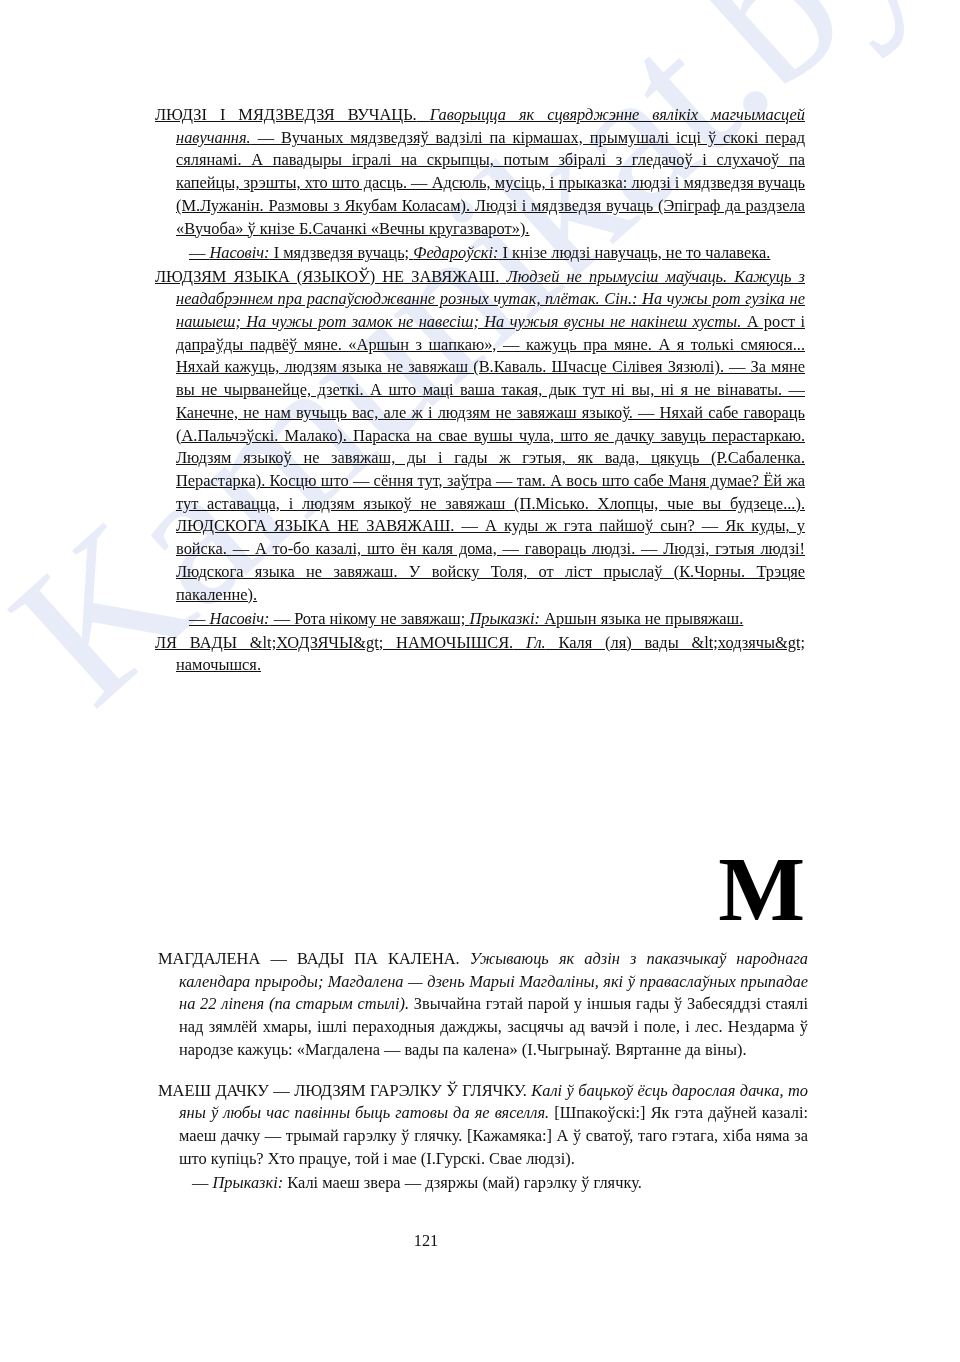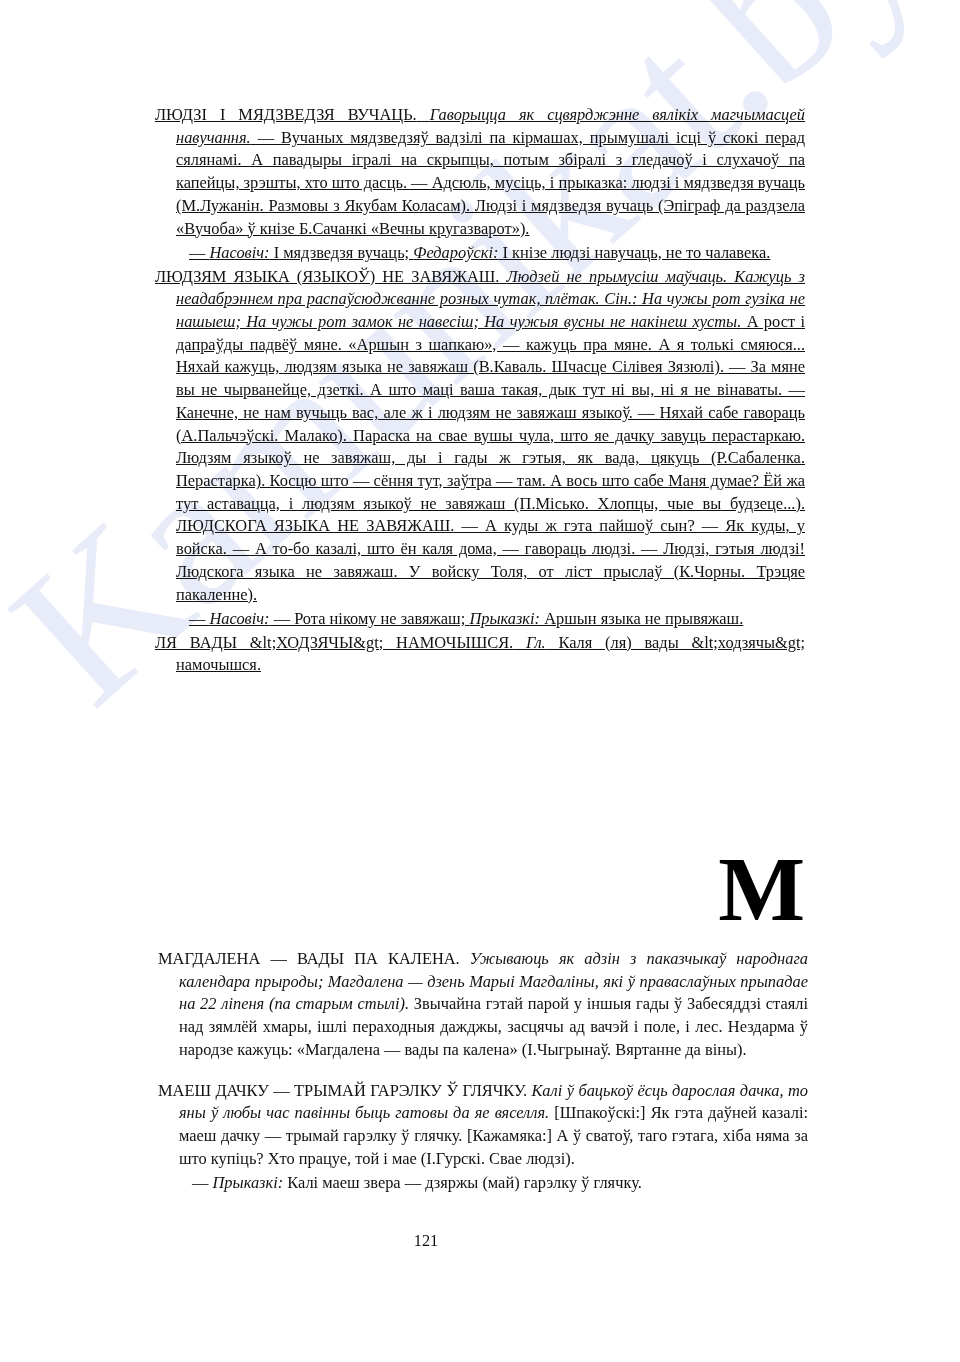--- a/index.html
+++ b/index.html
@@ -142,21 +142,21 @@
   <div class="section-letter">М</div>
 
   <div class="column-2">
 
     <p class="entry">
       <span class="headword">МАГДАЛЕНА — ВАДЫ ПА КАЛЕНА.</span>
       <span class="it">Ужываюць як адзін з паказчыкаў народнага календара прыроды; Магдалена — дзень Марыі Магдаліны, які ў праваслаўных прыпадае на 22 ліпеня (па старым стылі).</span><span> Звычайна гэтай парой у іншыя гады ў Забесяддзі стаялі над зямлёй хмары, ішлі пераходныя дажджы, засцячы ад вачэй і поле, і лес. Нездарма ў народзе кажуць: «Магдалена — вады па калена» (І.Чыгрынаў. Вяртанне да віны).</span>
     </p>
 
     <p class="entry">
-      <span class="headword">МАЕШ ДАЧКУ — ТРЫМАЙ ГАРЭЛКУ Ў ГЛЯЧКУ.</span>
+      <span class="headword">МАЕШ ДАЧКУ — ЛЮДЗЯМ ГАРЭЛКУ Ў ГЛЯЧКУ.</span>
       <span class="it">Калі ў бацькоў ёсць дарослая дачка, то яны ў любы час павінны быць гатовы да яе вяселля.</span><span> [Шпакоўскі:] Як гэта даўней казалі: маеш дачку — трымай гарэлку ў глячку. [Кажамяка:] А ў сватоў, таго гэтага, хіба няма за што купіць? Хто працуе, той і мае (І.Гурскі. Свае людзі).</span>
     </p>
     <p class="ref">
       <span>— </span><span class="it">Прыказкі:</span><span> Калі маеш звера — дзяржы (май) гарэлку ў глячку.</span>
     </p>
 
   </div>
 
   <div class="folio">121</div>
 

